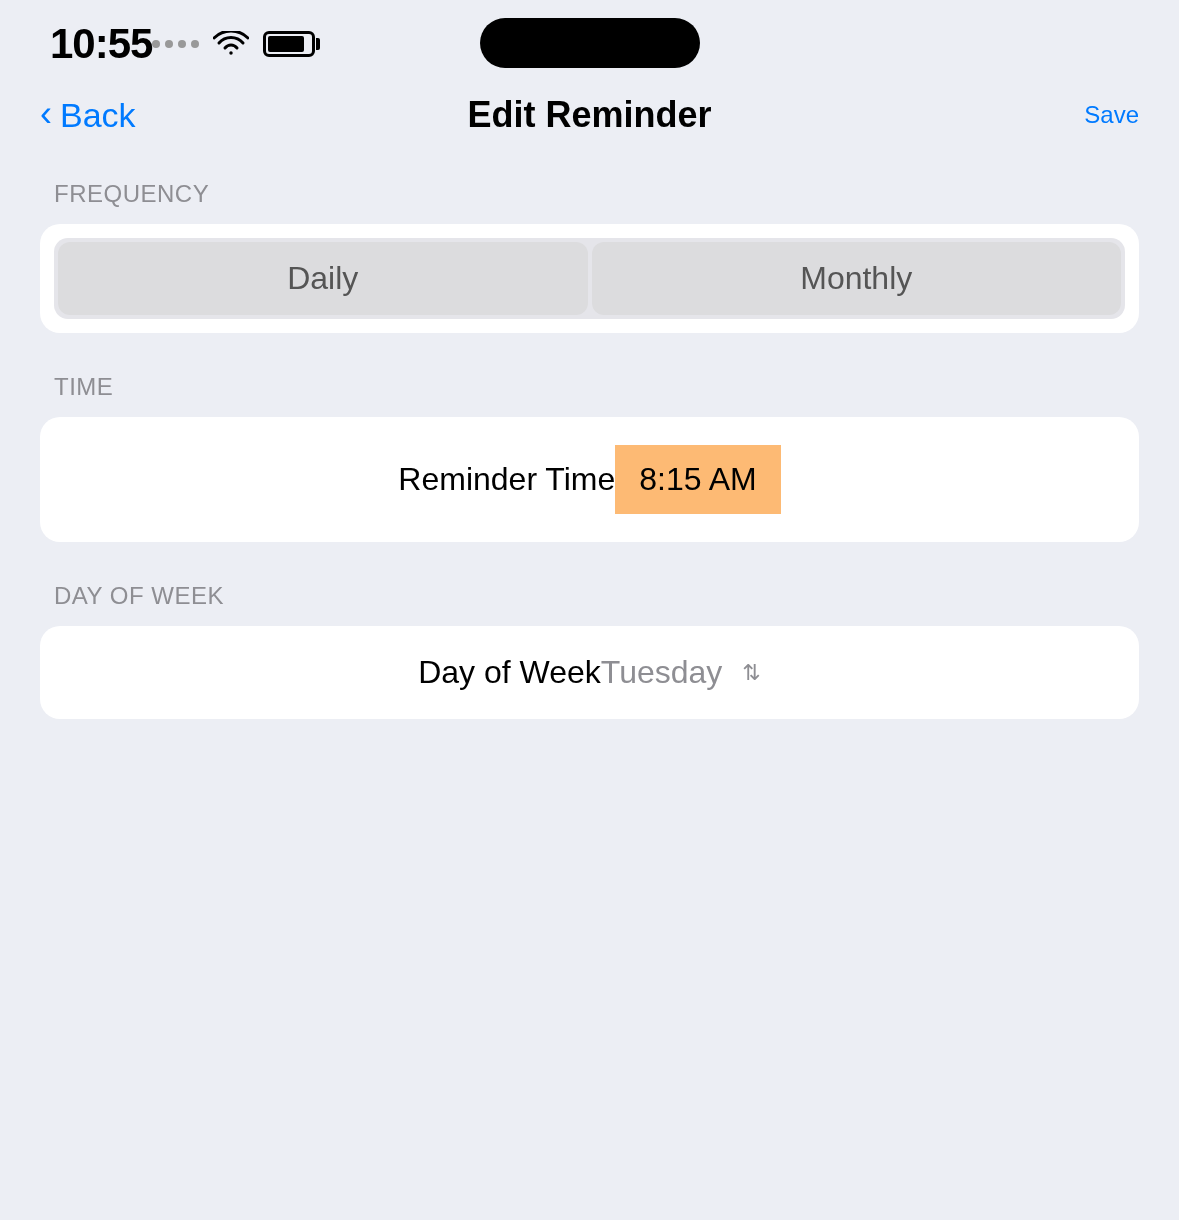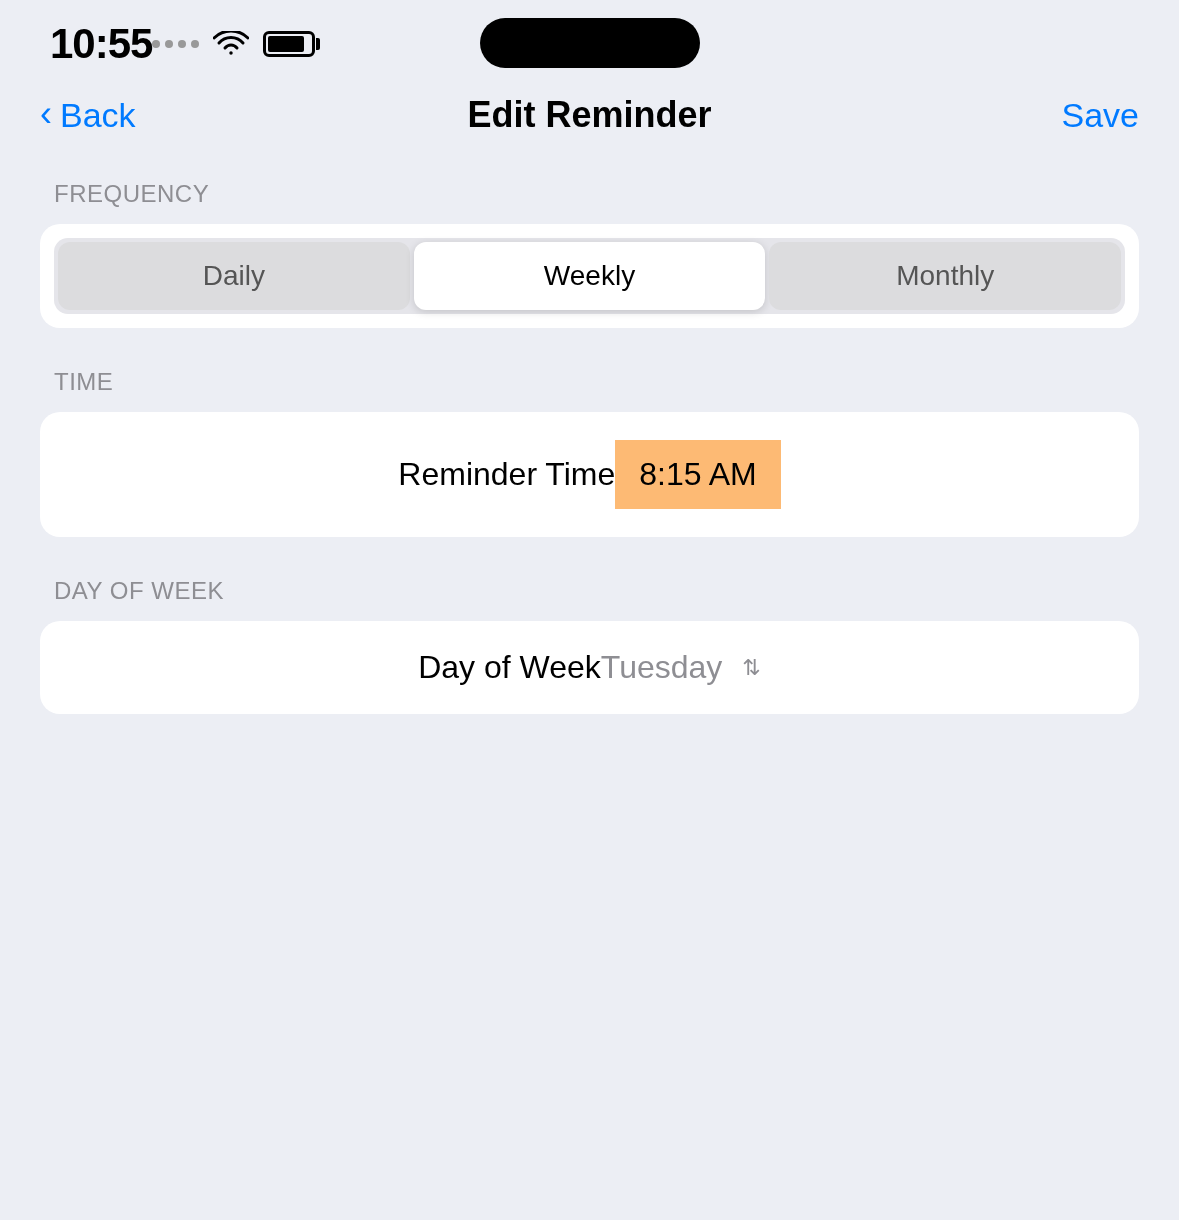--- a/index.html
+++ b/index.html
@@ -130,21 +130,21 @@
       font-size: 36px;
       font-weight: 700;
       color: #000;
       position: absolute;
       left: 50%;
       transform: translateX(-50%);
     }
 
     .nav-save {
       color: #007AFF;
-      font-size: 34px;
+      font-size: 24px;
       font-weight: 400;
       cursor: pointer;
     }
 
     
     .content {
       padding: 20px 40px;
     }
 
     
@@ -177,21 +177,21 @@
       margin: 14px;
       padding: 4px;
       gap: 4px;
     }
 
     .segment-option {
       flex: 1;
       text-align: center;
       padding: 18px 10px;
       border-radius: 12px;
-      font-size: 28px;
+      font-size: 32px;
       font-weight: 500;
       color: #000;
       cursor: pointer;
     }
 
     .segment-option.active {
       background: #fff;
       box-shadow: 0 2px 8px rgba(0,0,0,0.15);
     }
 
@@ -274,23 +274,20 @@
 </div>
 
 <div class="content">
 
   <div class="section">
     <div class="section-label">FREQUENCY</div>
     <div class="section-card">
       <div class="segment-control">
         <div class="segment-option inactive">
           <span>Daily</span>
-        </div>
-        <div class="segment-option active">
-          <span>Weekly</span>
         </div>
         <div class="segment-option inactive">
           <span>Monthly</span>
         </div>
       </div>
     </div>
   </div>
 
   <div class="section">
     <div class="section-label">TIME</div>

